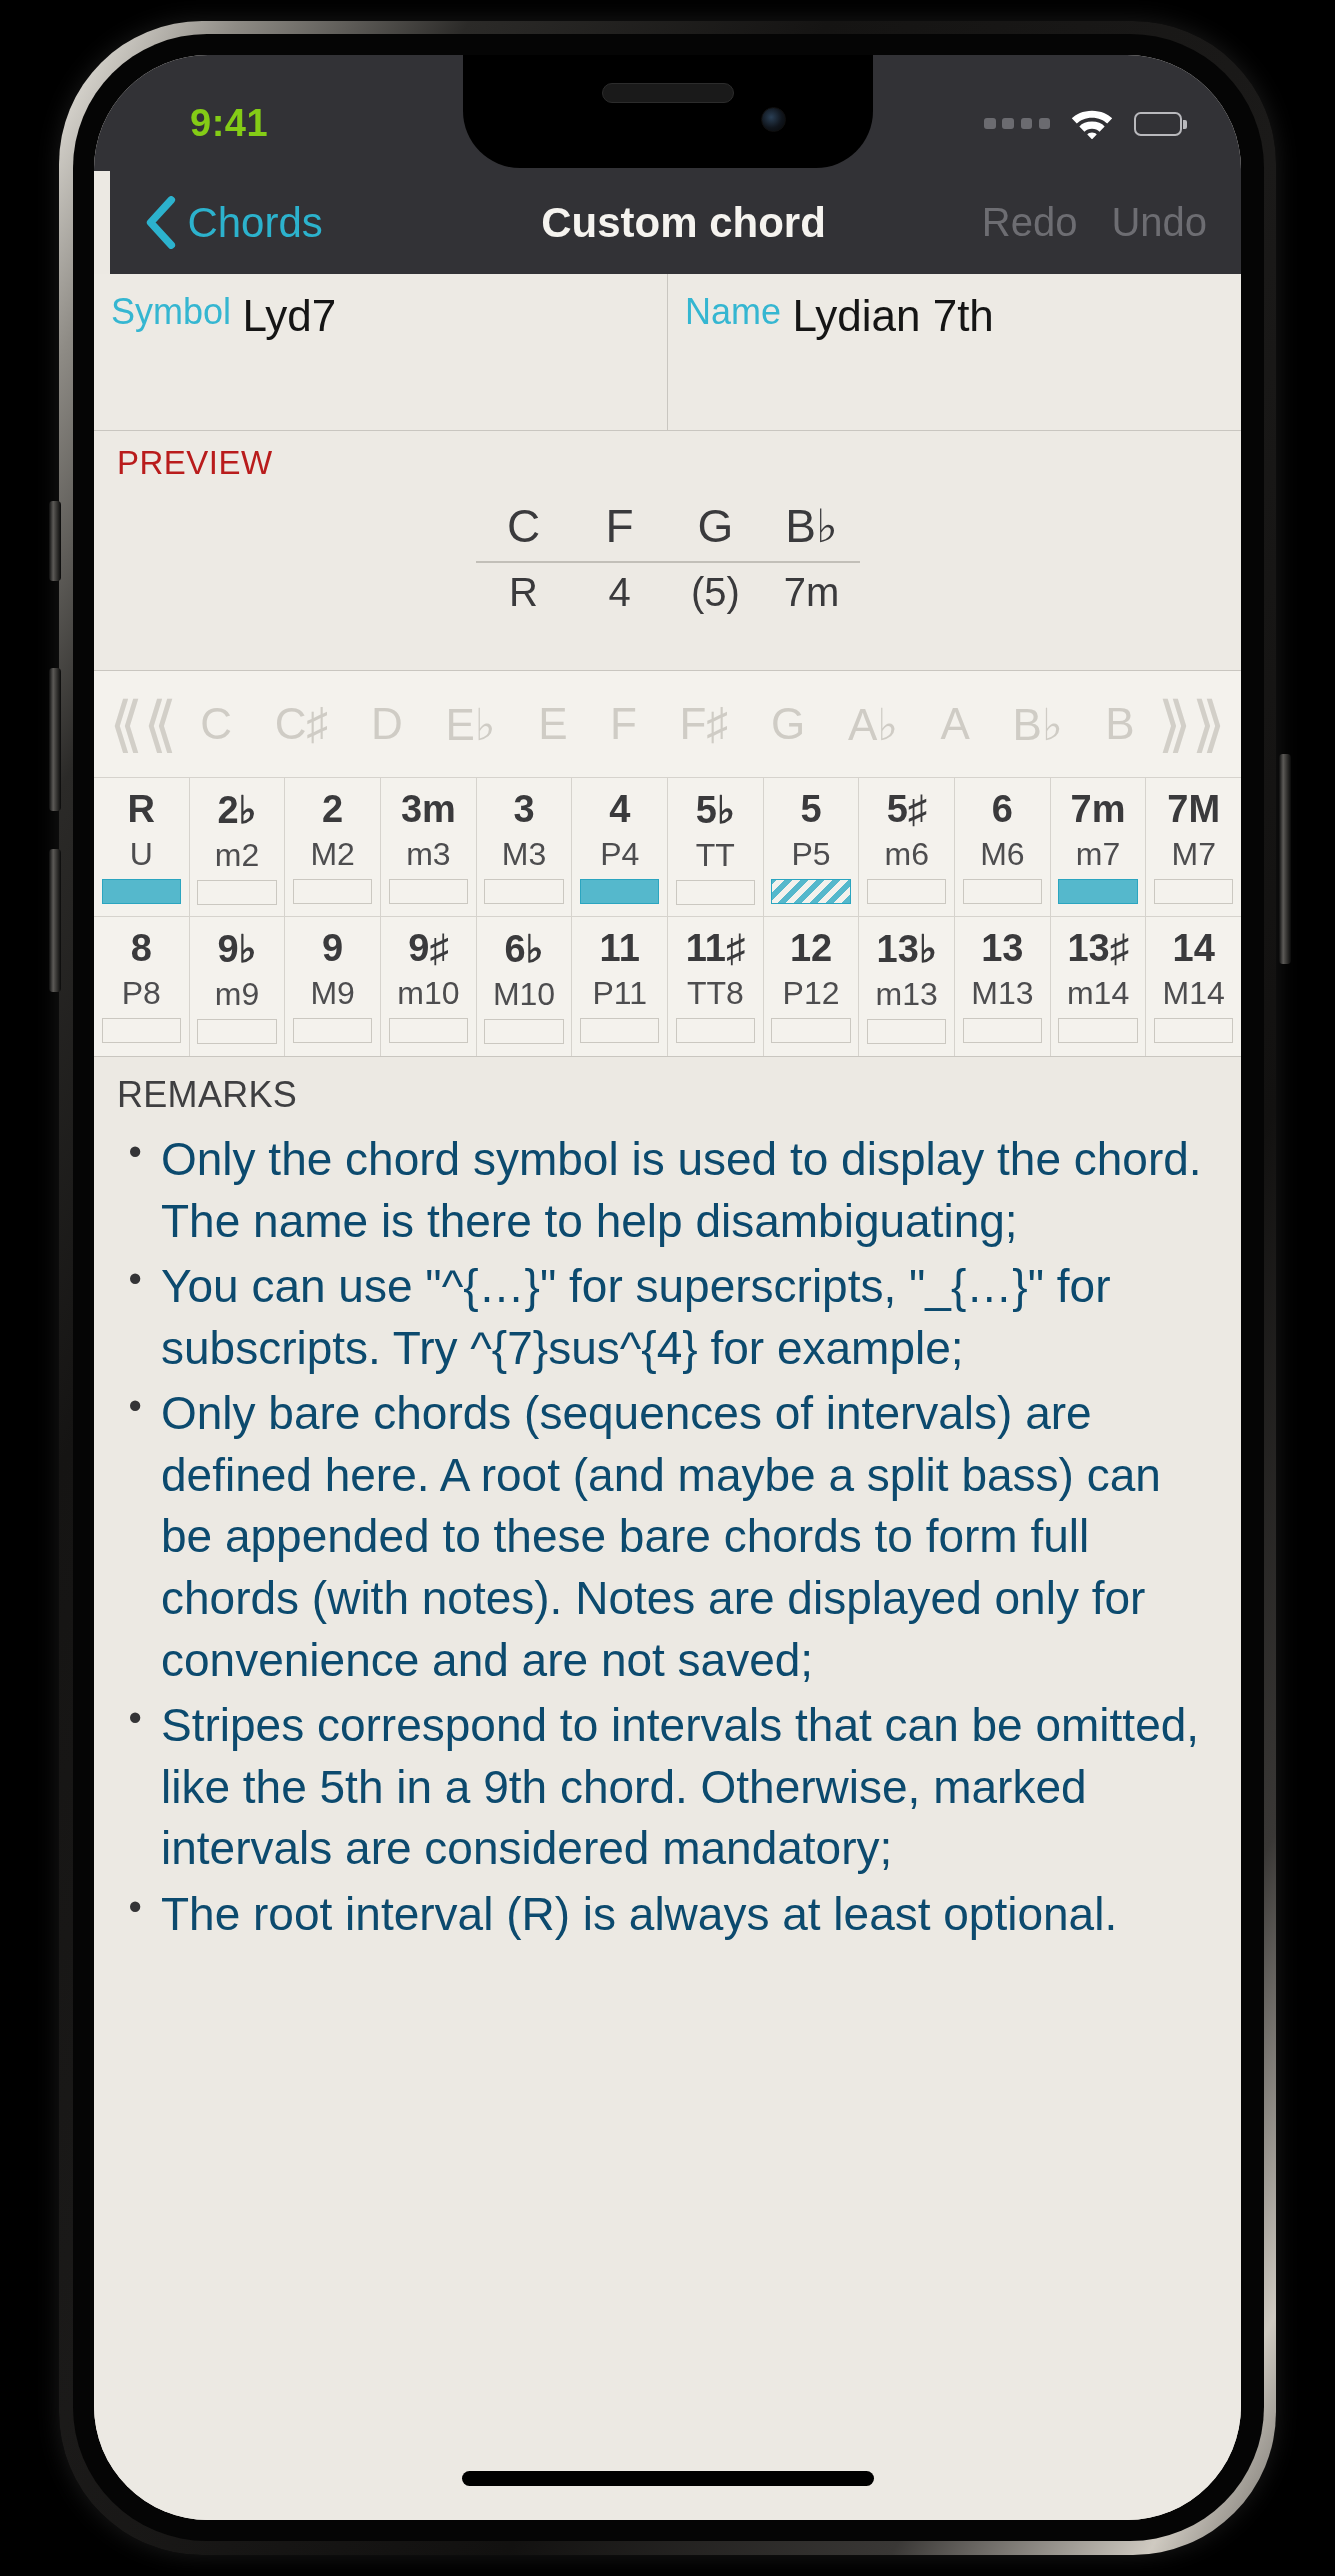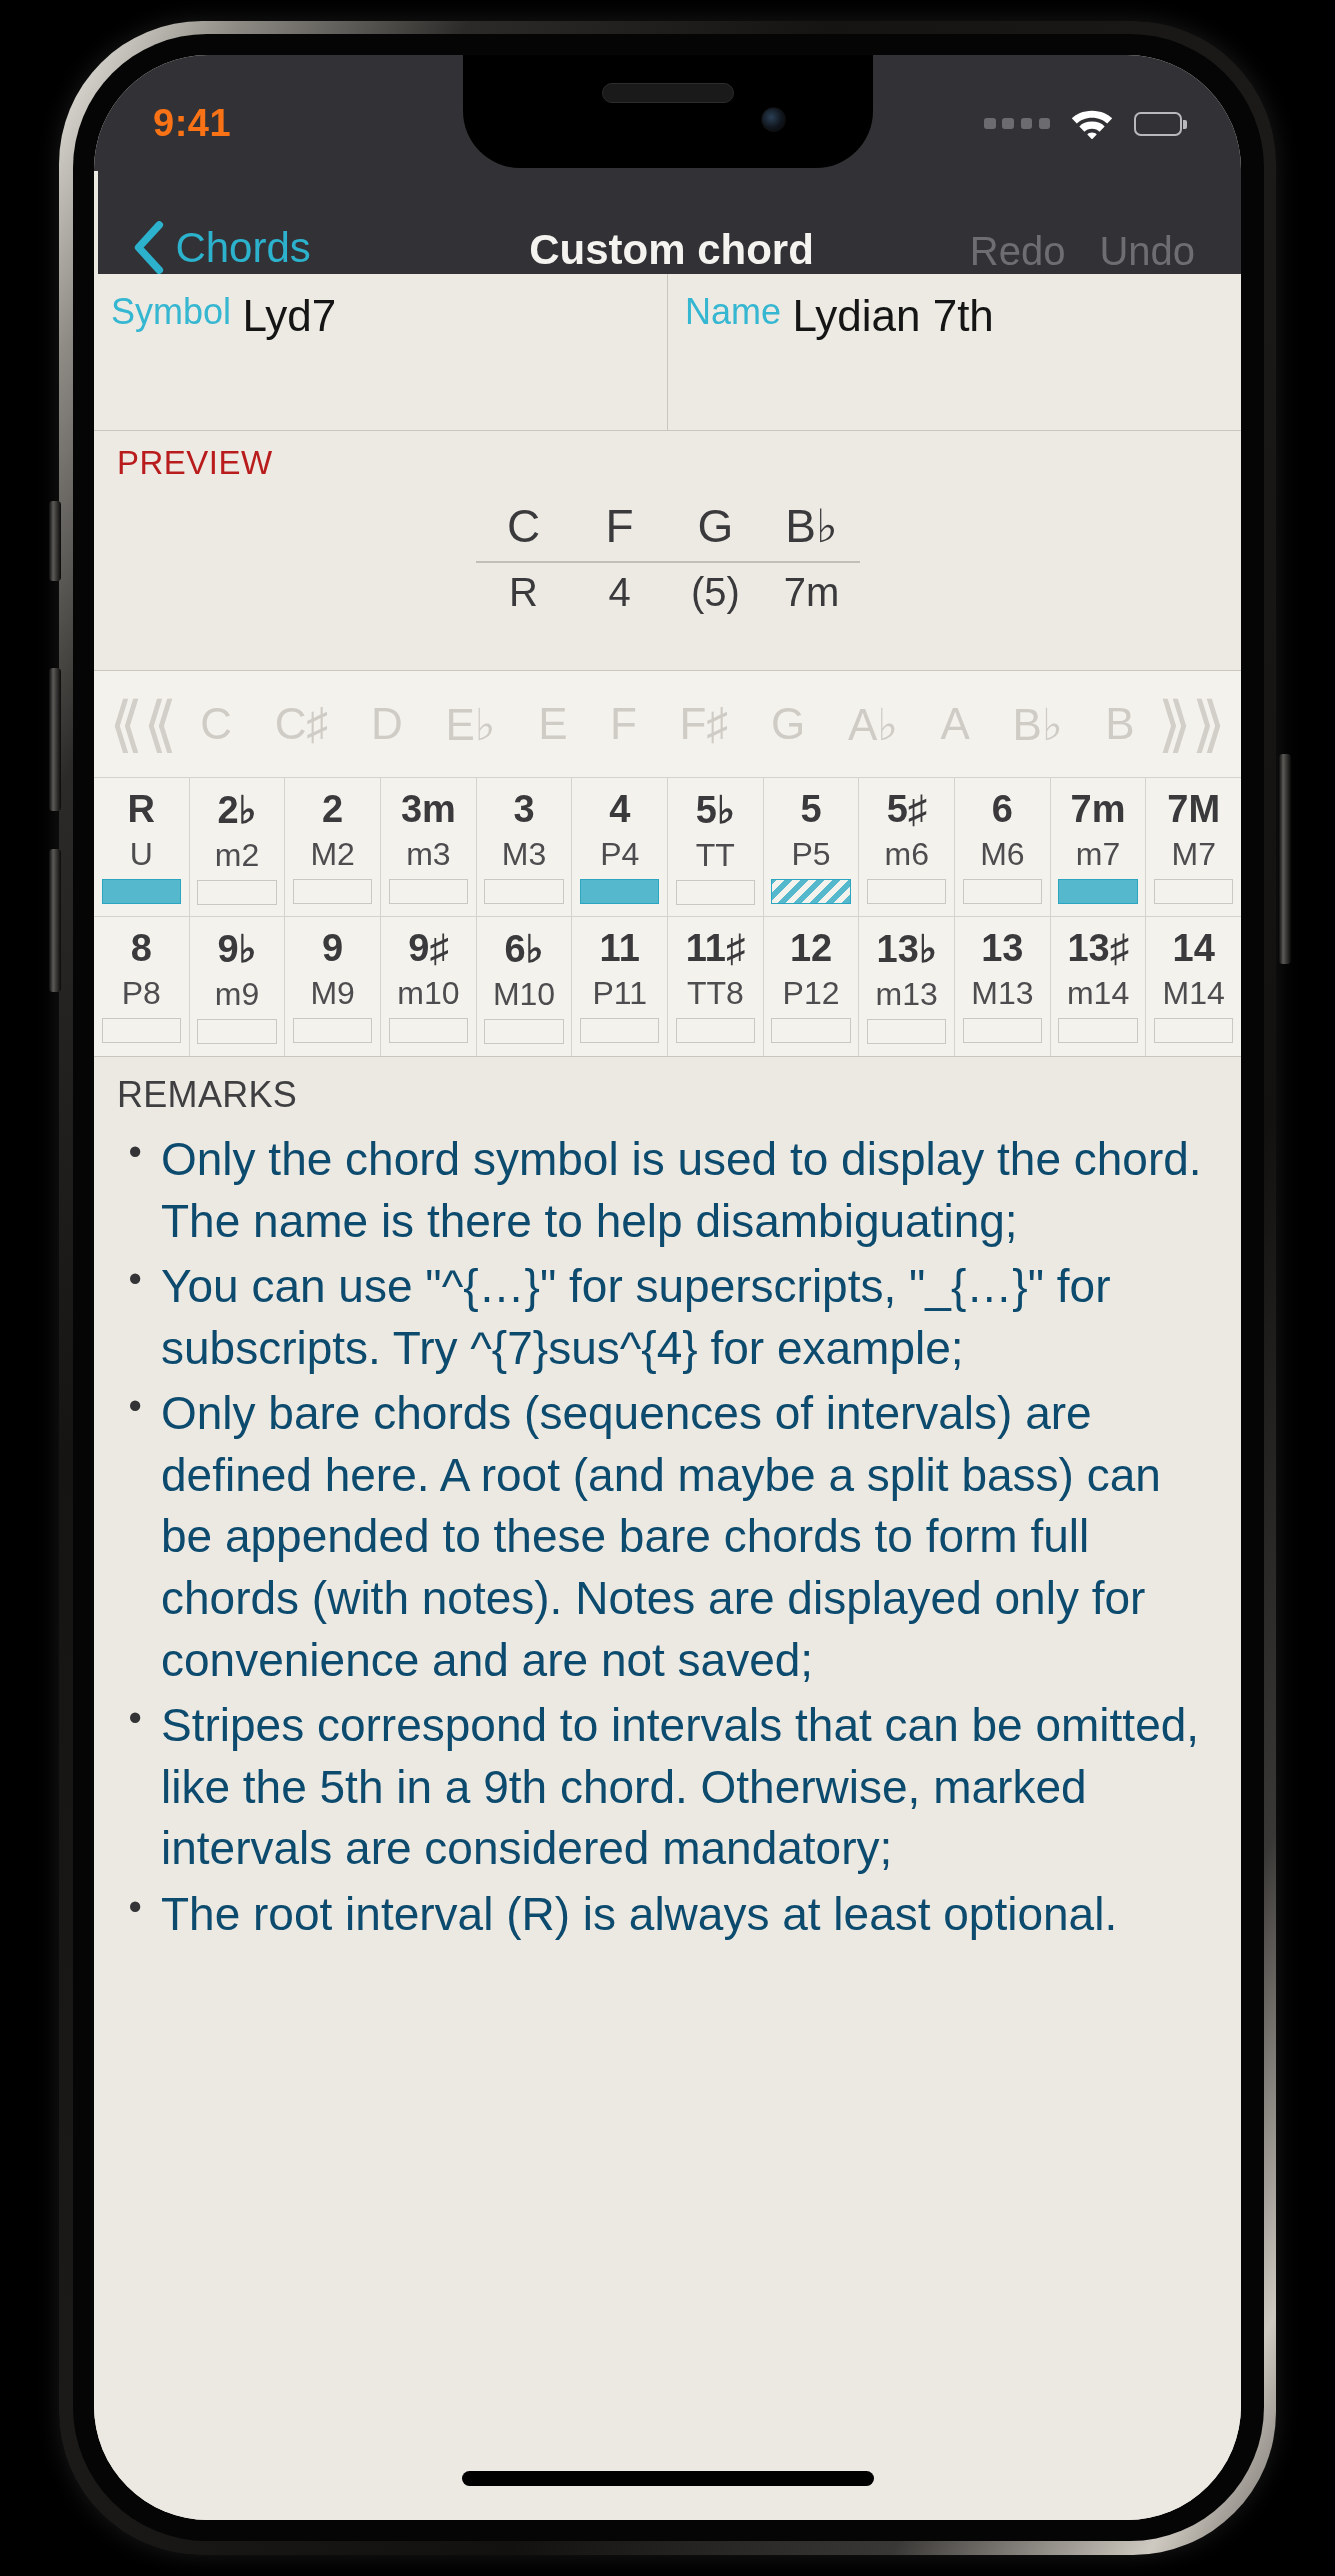--- a/index.html
+++ b/index.html
@@ -100,24 +100,25 @@
     left: 0; top: 0;
     width: 100%;
     height: 116px;
     background: #323236;
     display: flex;
     align-items: center;
     justify-content: space-between;
     padding: 21px 59px 0 59px;
   }
   #status-time {
-    color: #f97316;
+    color: #84cc16;
     font-size: 38px;
     font-weight: 700;
     letter-spacing: 0.5px;
+    margin-left: 37px;
   }
   #status-icons {
     display: flex;
     align-items: center;
     gap: 19px;
   }
   #cell-dots { display: flex; gap: 6.7px; align-items: center; }
   #cell-dots i {
     width: 11.4px; height: 11.4px; border-radius: 2.9px;
     background: #6b6b70; display: block;
@@ -138,26 +139,26 @@
     border-radius: 0 1.9px 1.9px 0;
   }
   #battery-fill {
     width: 100%; height: 100%;
     background: #ffffff;
     border-radius: 2.9px;
   }
 
   #nav-bar {
     position: absolute;
-    left: 4px; top: 116px;
+    left: 16px; top: 116px;
     width: 100%;
     height: 103px;
     background: #323236;
     display: flex;
-    align-items: flex-end;
+    align-items: center;
     z-index: 5;
     gap: 24px;
   }
   #nav-back {
     display: flex;
     align-items: center;
     gap: 11.4px;
     margin-left: 34px;
     cursor: pointer;
   }

